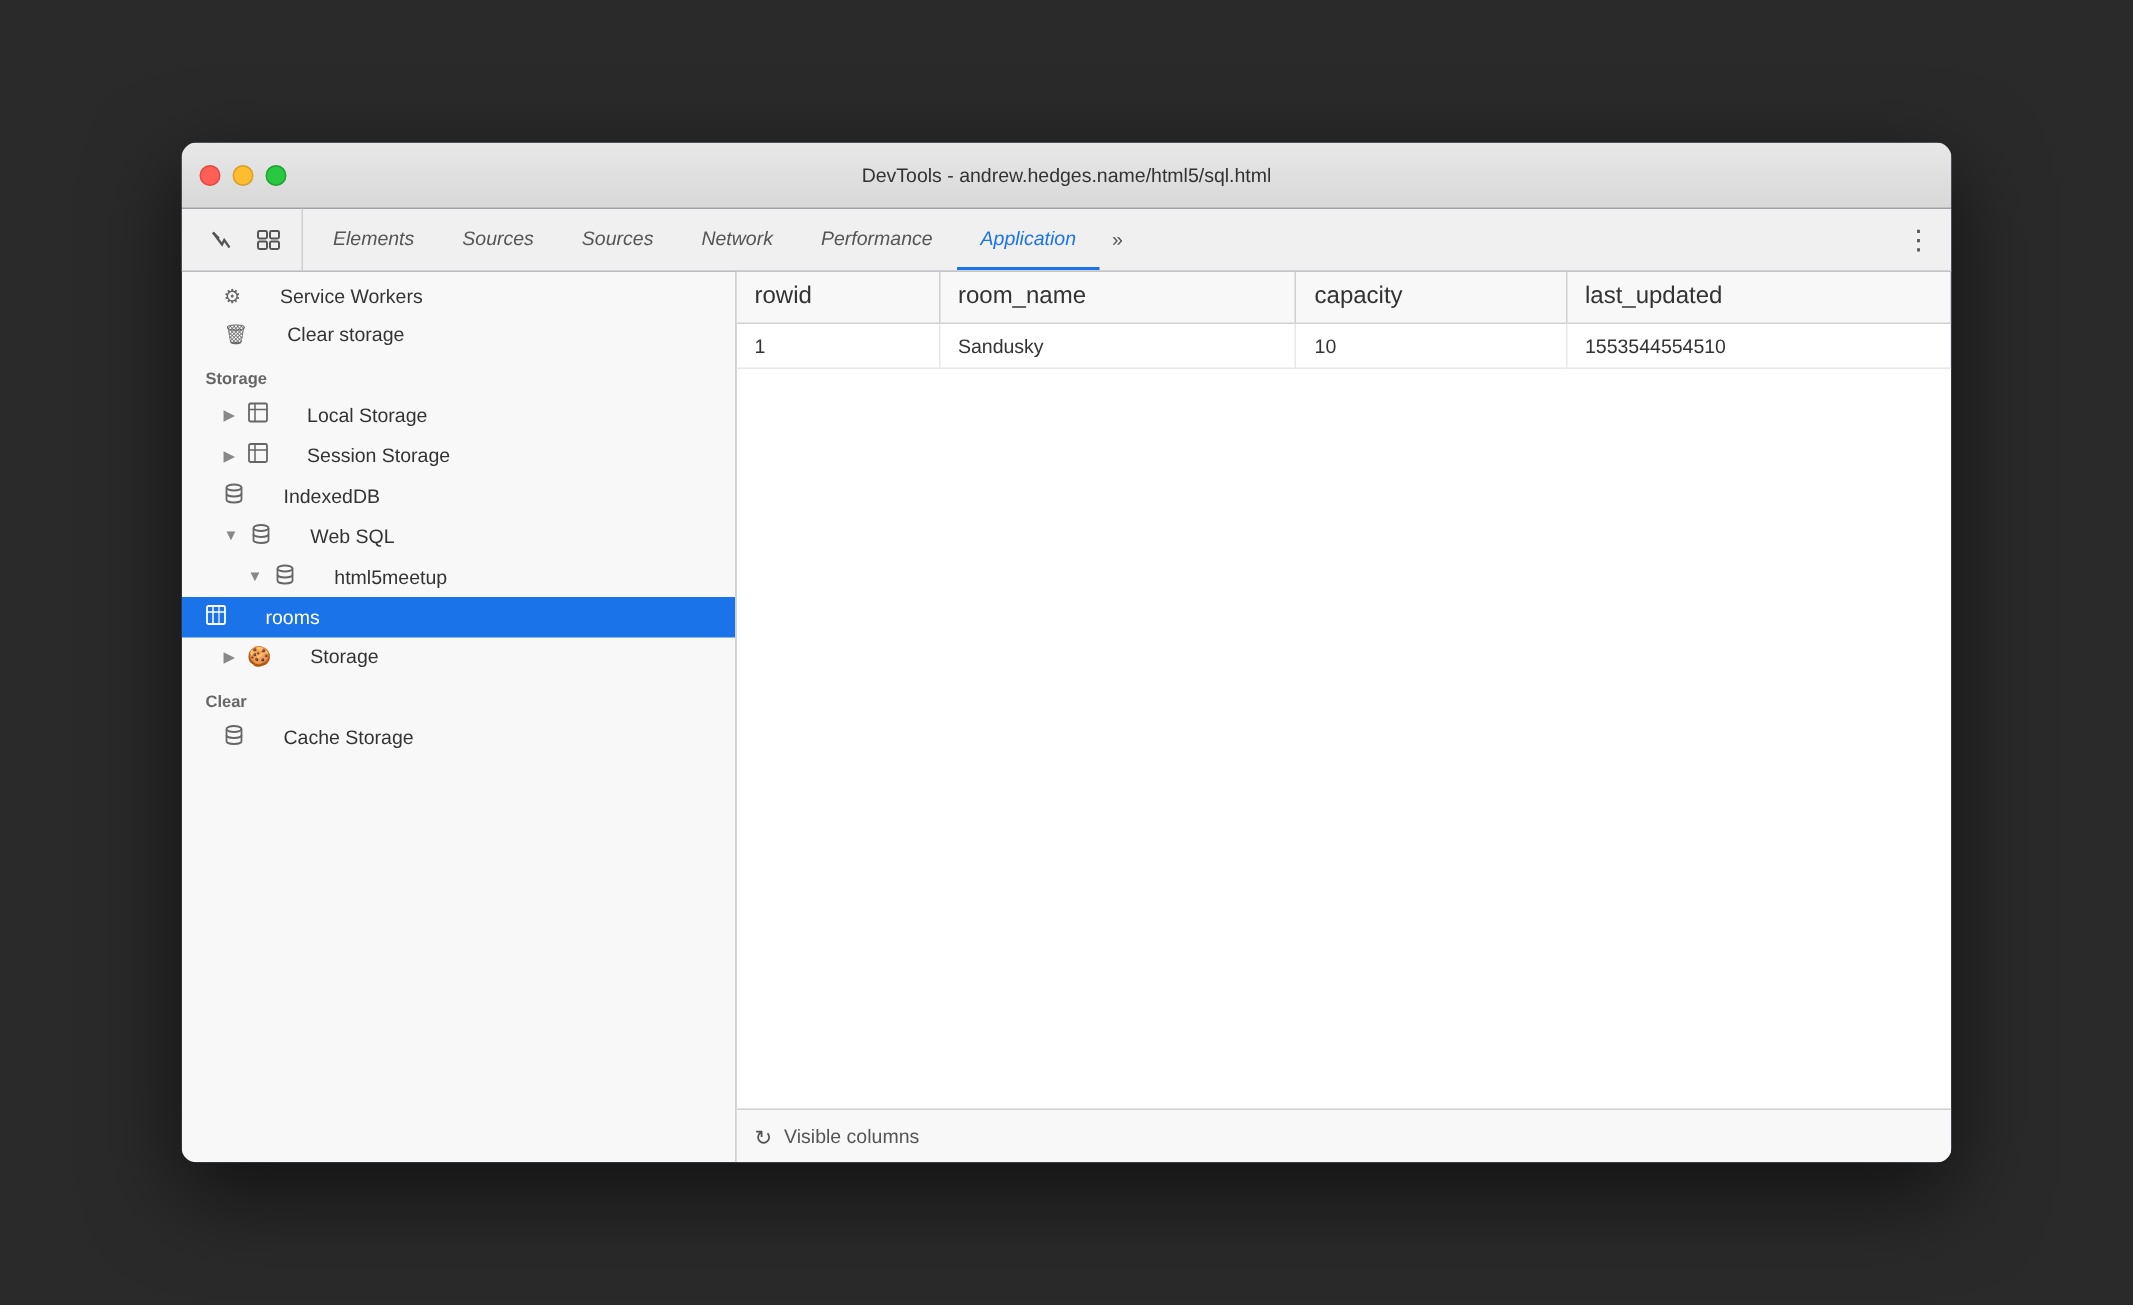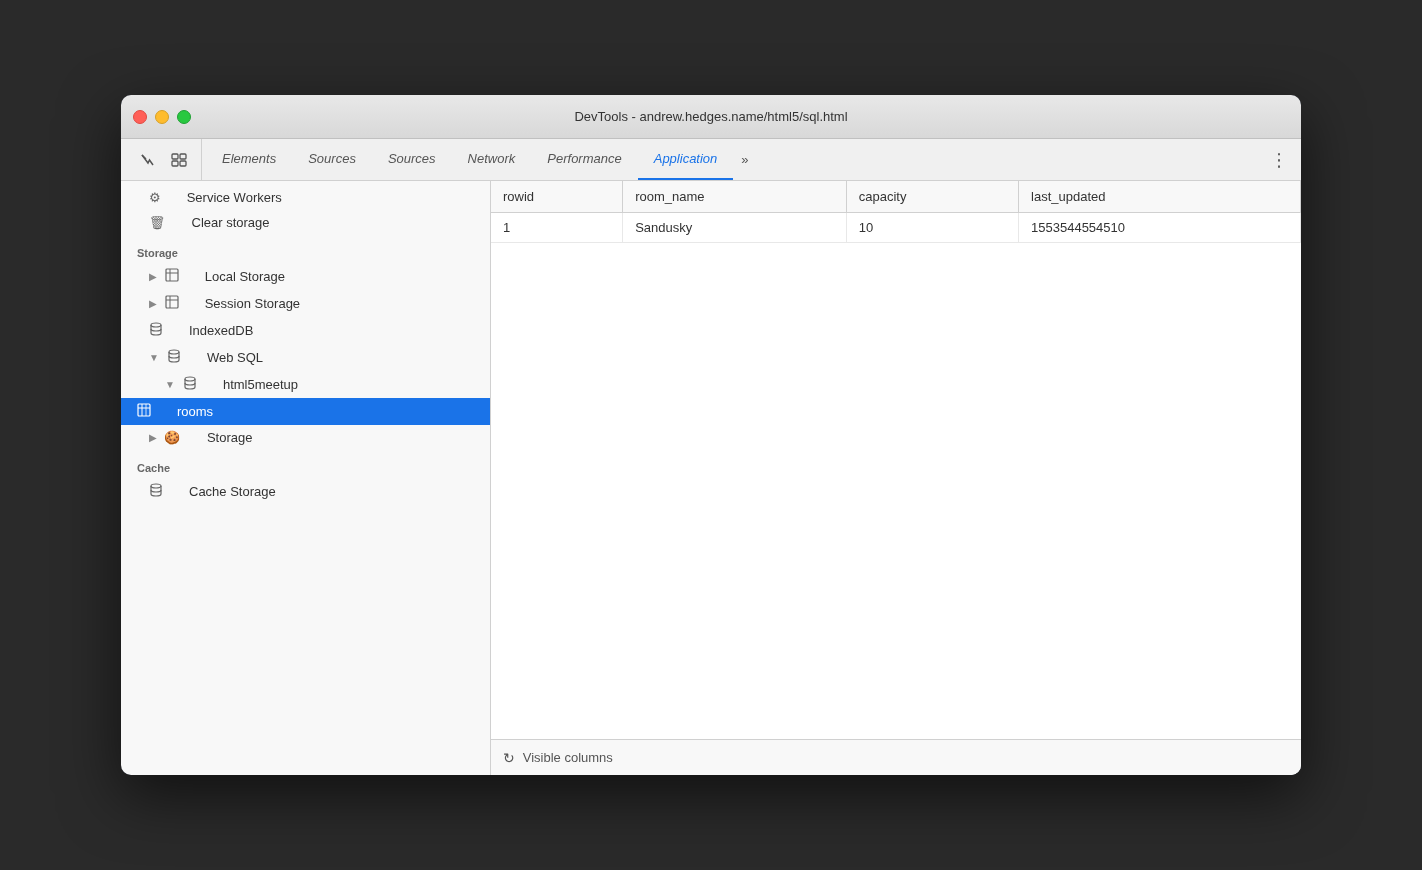--- a/index.html
+++ b/index.html
@@ -189,21 +189,21 @@
     thead tr {
       background: #f8f8f8;
       border-bottom: 1px solid #d0d0d0;
     }
     th {
       text-align: left;
       padding: 8px 12px;
       font-weight: 500;
       color: #333;
       border-right: 1px solid #d0d0d0;
-      font-size: 13px;
+      font-size: 16px;
     }
     td {
       padding: 7px 12px;
       border-bottom: 1px solid #e8e8e8;
       border-right: 1px solid #e8e8e8;
       color: #333;
       font-size: 13px;
     }
     .table-footer {
       height: 36px;
@@ -360,21 +360,21 @@
         </span>
         <span class="item-label">rooms</span>
       </div>
 
       <div class="sidebar-item indent-1">
         <span class="chevron">▶</span>
         <span class="item-icon">🍪</span>
         <span class="item-label">Storage</span>
       </div>
 
-      <div class="sidebar-section-label">Cache</div>
+      <div class="sidebar-section-label">Clear</div>
 
       <div class="sidebar-item indent-1">
         <span class="item-icon">
           <svg width="14" height="14" viewBox="0 0 14 14" fill="none">
             <ellipse cx="7" cy="3" rx="5" ry="2" stroke="#666" stroke-width="1.2" fill="none"></ellipse>
             <path d="M2 3v8c0 1.1 2.2 2 5 2s5-.9 5-2V3" stroke="#666" stroke-width="1.2" fill="none"></path>
             <path d="M2 7c0 1.1 2.2 2 5 2s5-.9 5-2" stroke="#666" stroke-width="1.2" fill="none"></path>
           </svg>
         </span>
         <span class="item-label">Cache Storage</span>

